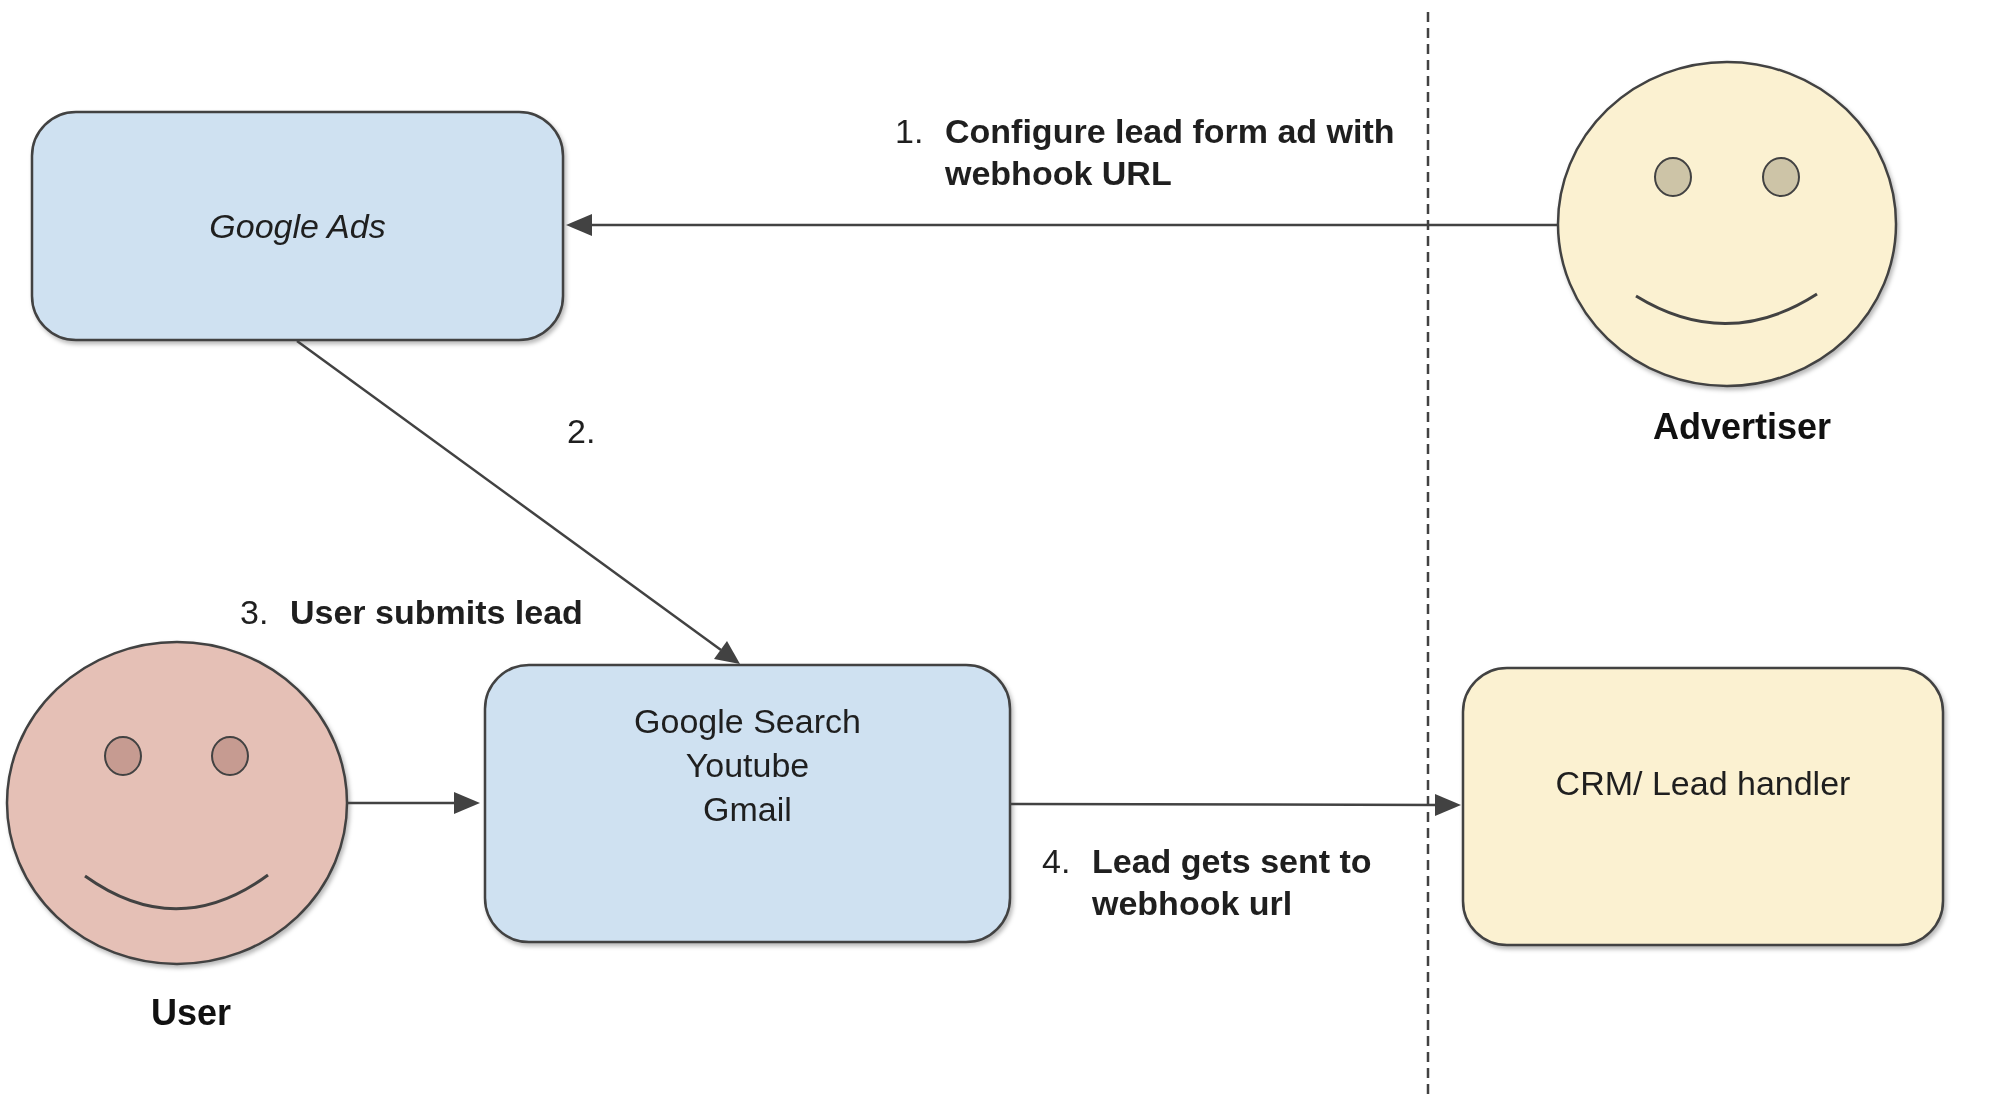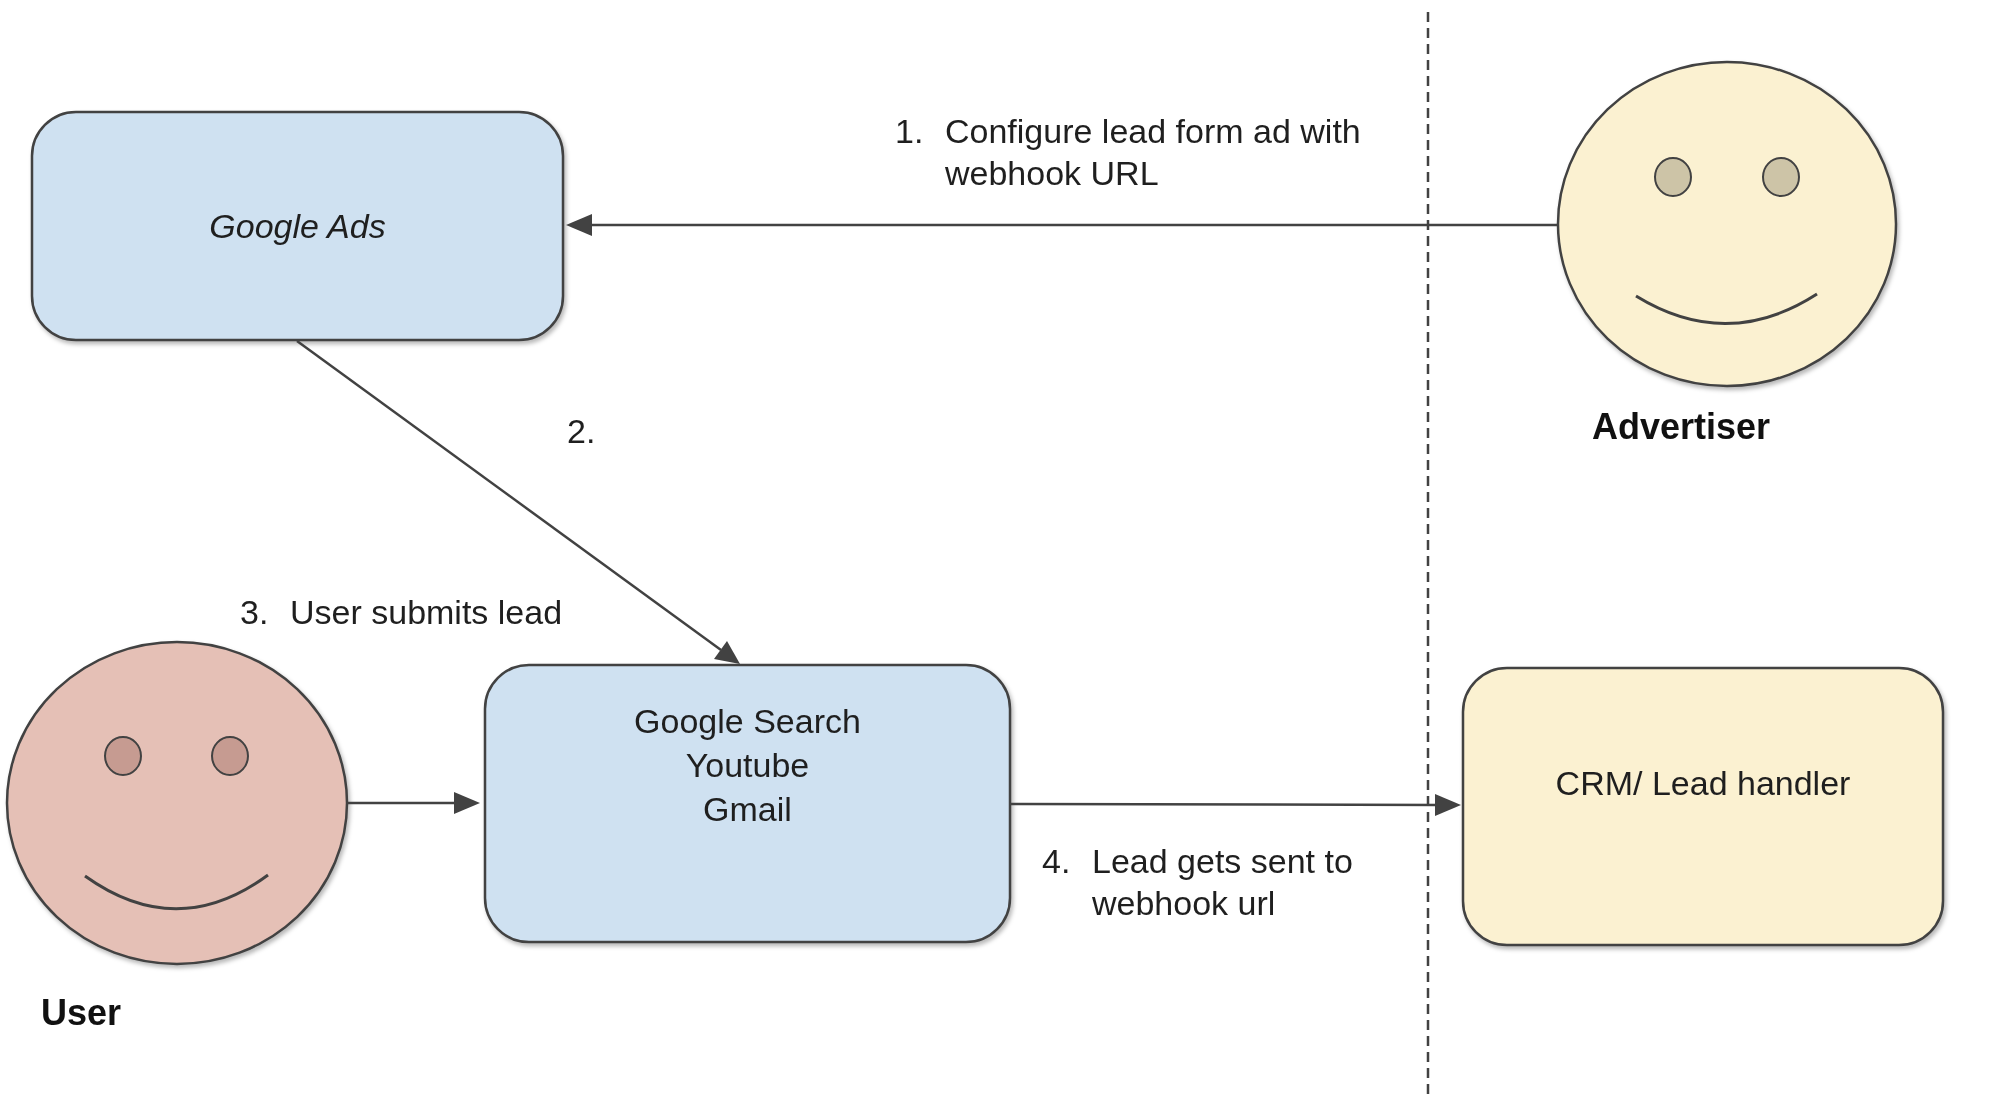--- a/index.html
+++ b/index.html
@@ -21,23 +21,23 @@
   .connector { stroke-width: 2.5; }
   .dashed { stroke-width: 2.5; stroke-dasharray: 10 6; }
 
   .label { position: absolute; font-size: 34px; line-height: 42px; white-space: pre-line; }
   .node-label {
     position: absolute; display: flex; align-items: center; justify-content: center;
     text-align: center; font-size: 34px; line-height: 44px; white-space: pre-line;
   }
   .step { position: absolute; display: flex; align-items: flex-start; }
   .step .num { width: 50px; flex: 0 0 auto; }
-  .step .txt { white-space: pre-line; }
+  .step .txt { white-space: pre-line; font-weight: bold; }
   .actor-label {
-    position: absolute; width: 300px; text-align: left;
+    position: absolute; width: 300px; text-align: center;
     font-size: 36px; font-weight: bold; line-height: 44px; color: #111111;
   }
 </style>
 </head>
 <body>
 
 <div class="stage">
 
   <svg width="2004" height="1116" viewBox="0 0 2004 1116">
 

